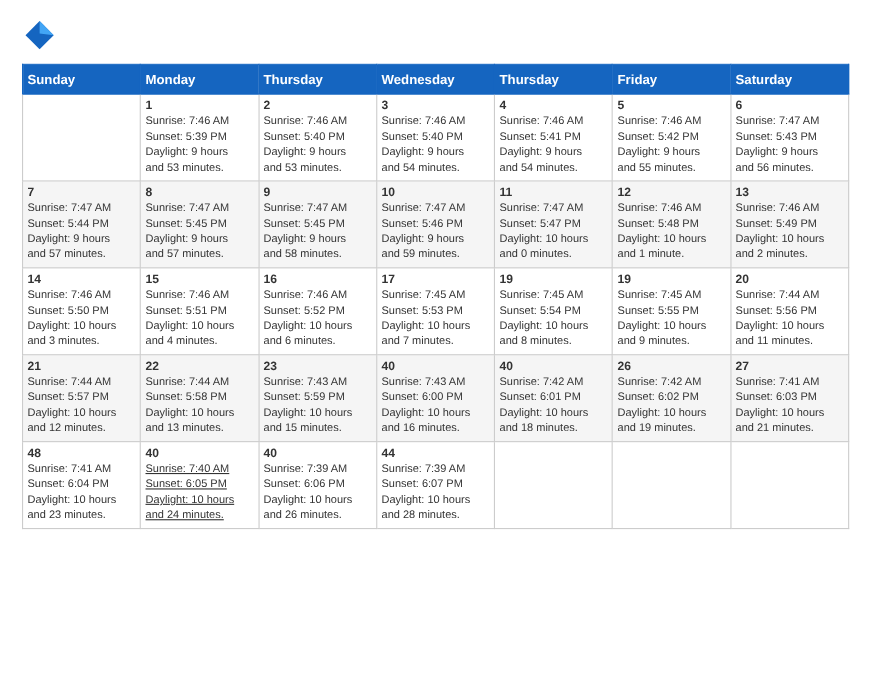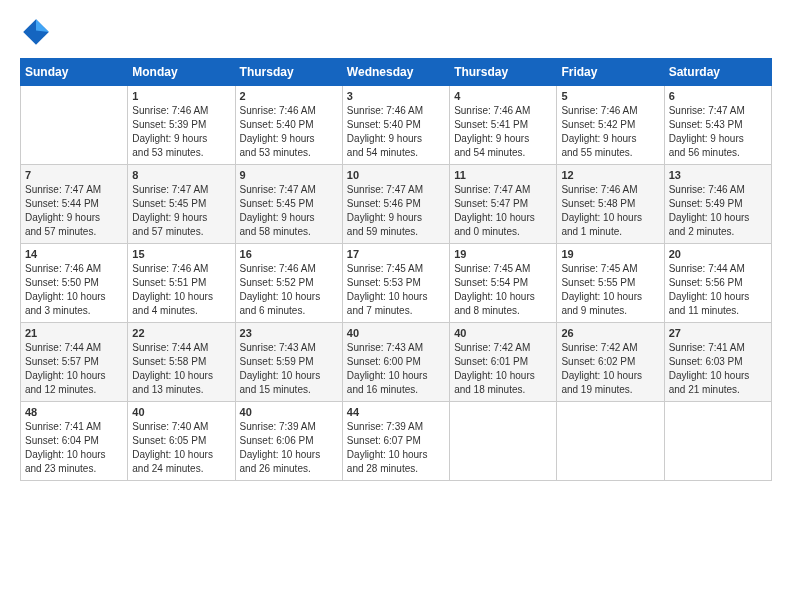--- a/index.html
+++ b/index.html
@@ -325,21 +325,21 @@
         <tr>
           <td>
             <span class="day-num">48</span>
             <div class="day-info" style="white-space: pre-line;">Sunrise: 7:41 AM
 Sunset: 6:04 PM
 Daylight: 10 hours
 and 23 minutes.</div>
           </td>
           <td>
             <span class="day-num">40</span>
-            <div class="day-info" style="white-space: pre-line;">Sunrise: 7:40 AM
+            <div class="day-info" style="white-space: pre-line; text-decoration: underline;">Sunrise: 7:40 AM
 Sunset: 6:05 PM
 Daylight: 10 hours
 and 24 minutes.</div>
           </td>
           <td>
             <span class="day-num">40</span>
             <div class="day-info" style="white-space: pre-line;">Sunrise: 7:39 AM
 Sunset: 6:06 PM
 Daylight: 10 hours
 and 26 minutes.</div>

